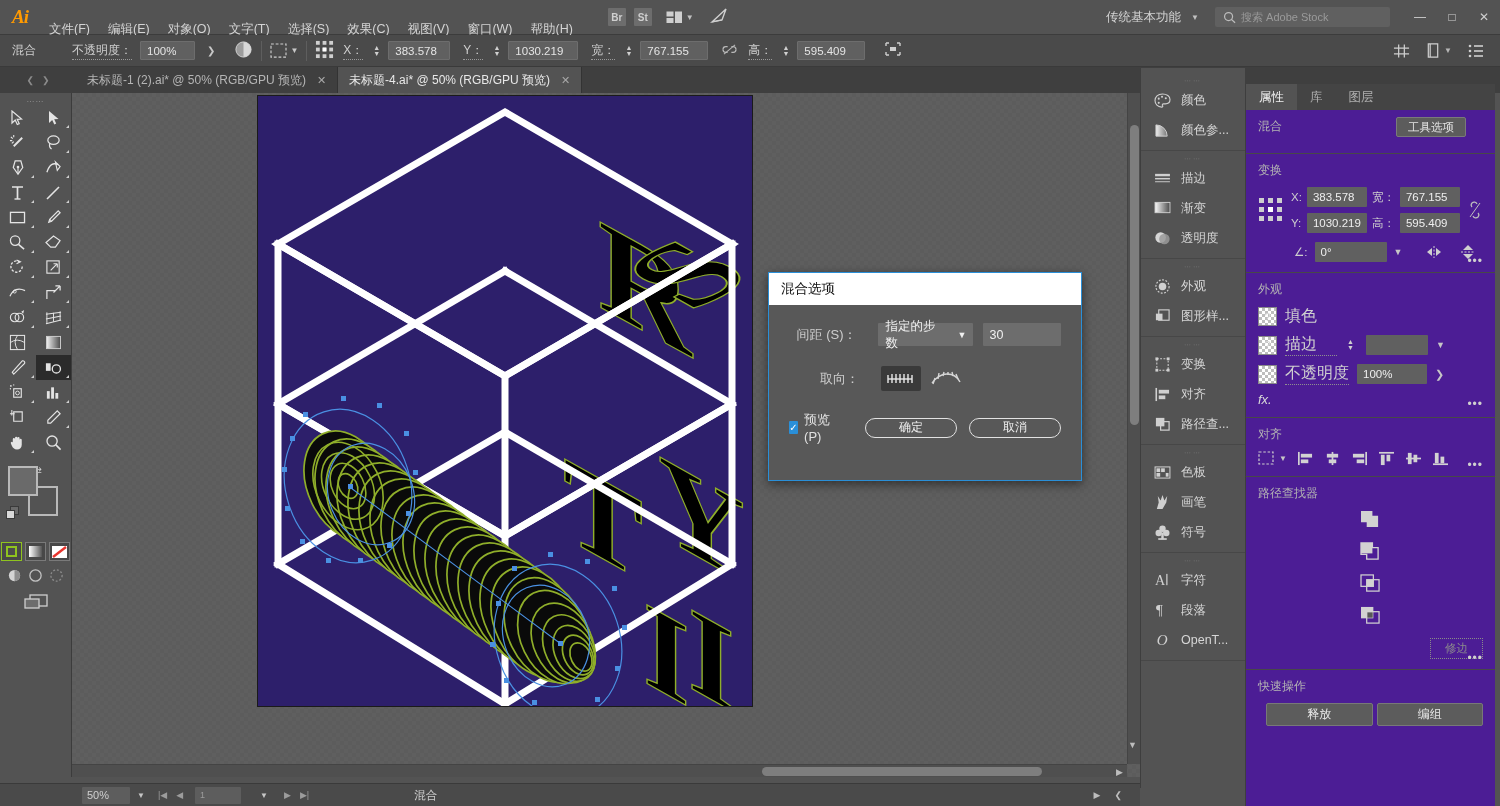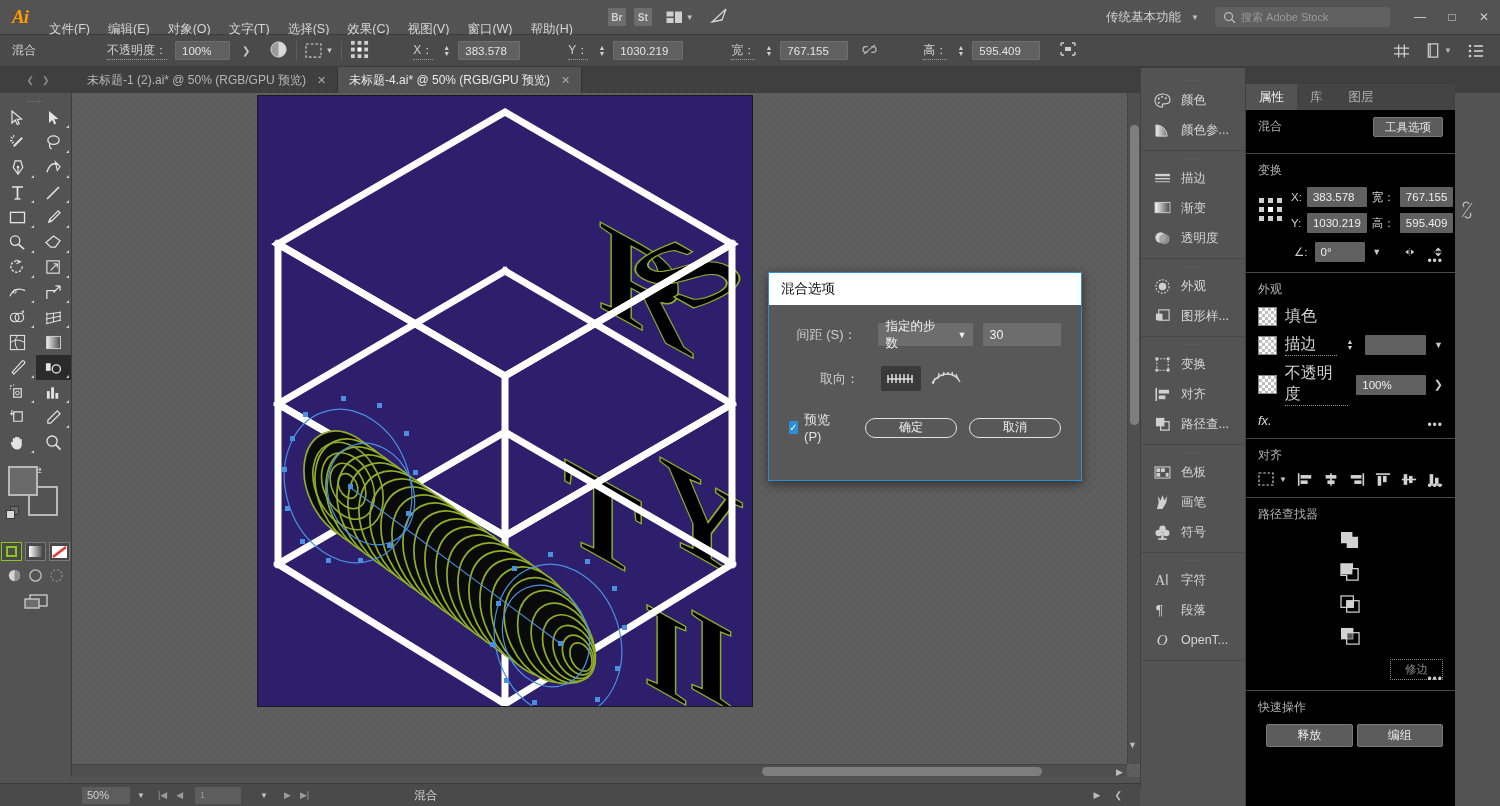--- a/index.html
+++ b/index.html
@@ -48,21 +48,21 @@
     font-size:12px; color:#cfcfcf;
   }
 
   
   .ctrlbar {
     position:absolute; left:0; top:35px; width:1500px; height:32px;
     background:#4a4a4a; display:flex; align-items:center;
     border-bottom:1px solid #3a3a3a; padding-left:12px; gap:0;
   }
   .ctl-label { font-size:12px; color:#cfcfcf; margin-right:4px; white-space:nowrap; }
-  .ctl-label.dot { border-bottom:1px dotted #9a9a9a;margin-left:35px; }
+  .ctl-label.dot { border-bottom:1px dotted #9a9a9a; }
   .num-field {
     background:#606060; height:19px; min-width:62px; padding:0 6px;
     display:flex; align-items:center; font-size:11.5px; color:#e4e4e4;
     border:1px solid #6d6d6d; border-radius:1px;
   }
   .stepper {
     width:11px; display:flex; flex-direction:column; align-items:center;
     justify-content:center; color:#d0d0d0; font-size:7px; line-height:6px; margin-right:2px;
   }
   .ctl-group { display:flex; align-items:center; gap:4px; margin-right:13px; }
@@ -198,30 +198,30 @@
   .drk-grp .gdots { height:9px; display:flex; align-items:center; justify-content:center;
     color:#7f7f7f; font-size:7px; letter-spacing:2px; }
   .drk {
     height:30px; display:flex; align-items:center; gap:9px; padding-left:11px;
     font-size:12.5px; color:#d6d6d6;
   }
   .drk .ic { width:20px; display:flex; align-items:center; justify-content:center; color:#d0d0d0; }
 
   
   .props {
-    position:absolute; left:1245px; top:84px; width:210px; height:722px;
-    background:#000000; border-left:1px solid #3e3e3e;
+    position:absolute; left:1245px; top:84px; width:250px; height:722px;
+    background:#4c1d95; border-left:1px solid #3e3e3e;
   }
   .ptabs { display:flex; height:26px; align-items:flex-end; background:#444; }
   .ptab { padding:0 13px; height:26px; line-height:26px; font-size:12.5px; color:#b0b0b0; }
   .ptab.active { background:#535353; color:#f0f0f0; }
   .psec { padding:8px 12px 10px 12px; border-bottom:1px solid #484848; position:relative; }
   .psec-t { font-size:12px; color:#b3b3b3; margin-bottom:8px; }
   .tool-opt-btn {
-    position:absolute; right:12px; top:7px; height:20px; padding:0 11px;
+    position:absolute; right:29px; top:7px; height:20px; padding:0 11px;
     border:1px solid #7a7a7a; background:#5c5c5c; color:#e4e4e4; font-size:11.5px;
     display:flex; align-items:center; border-radius:2px;
   }
   .xf-grid { display:flex; align-items:center; gap:7px; }
   .ref-pt { width:26px; height:26px; flex:0 0 26px; position:relative; }
   .xf-fields { display:grid; grid-template-columns:auto 1fr auto 1fr; gap:6px 5px;
     align-items:center; flex:1; }
   .xf-lab { font-size:11.5px; color:#cdcdcd; }
   .xf-in { background:#606060; height:20px; padding:0 6px; display:flex;
     align-items:center; font-size:11.5px; color:#eee; border-radius:1px; }

